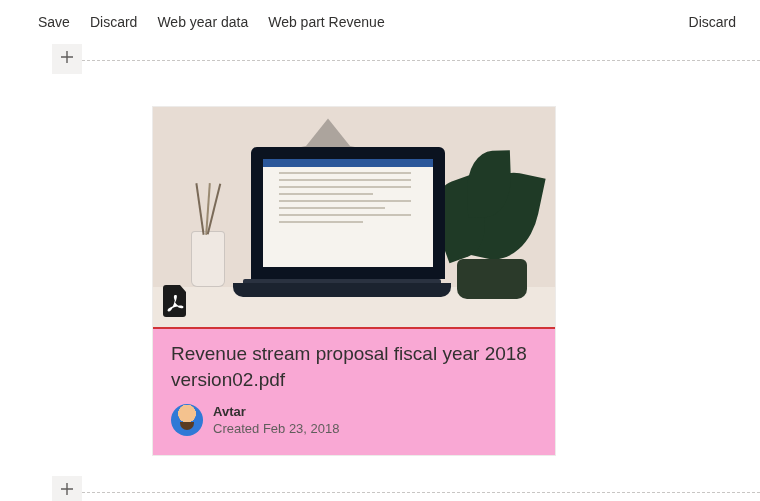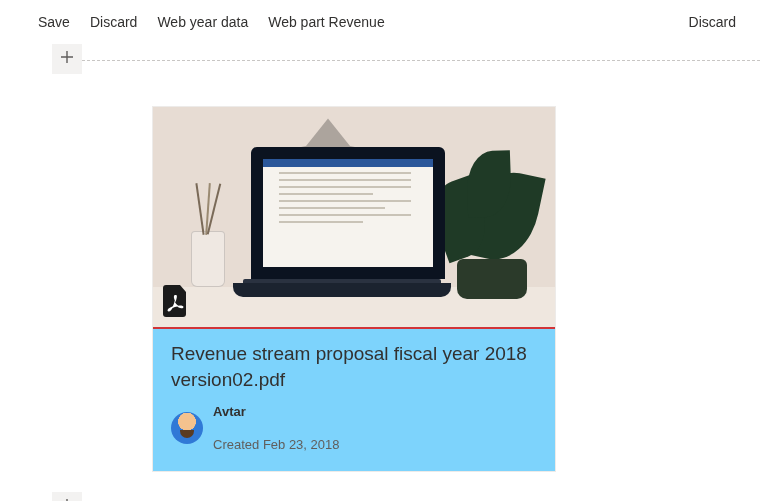--- a/index.html
+++ b/index.html
@@ -5,21 +5,21 @@
   html,body{margin:0;padding:0;width:760px;height:501px;font-family:"Segoe UI",Arial,sans-serif;background:#fff;color:#323130;}
   .toolbar{display:flex;align-items:center;padding:14px 24px 14px 38px;font-size:14px;color:#323130;text-align:center;}
   .toolbar .tb-item{margin-right:20px;cursor:pointer;}
   .toolbar .spacer{flex:1;}
   .canvas{position:relative;margin:6px 0 0 20px;}
   .insert-row{position:relative;height:22px;margin:0 0 0 0;}
   .insert-row .dash{position:absolute;left:62px;right:0;top:10px;border-top:1px dashed #c8c6c4;}
   .insert-btn{position:absolute;left:32px;top:-6px;width:30px;height:30px;background:#f3f2f1;display:flex;align-items:center;justify-content:center;cursor:pointer;}
   .insert-btn svg{width:14px;height:14px;stroke:#605e5c;}
   .stage{min-height:380px;display:flex;align-items:flex-start;justify-content:flex-start;}
-  .card{width:402px;margin:34px 0 0 132px;border:1px solid #edebe9;background:#7dd3fc;}
+  .card{width:402px;margin:34px 0 0 132px;border:1px solid #edebe9;background:#f9a8d4;}
   .thumb{position:relative;width:100%;height:220px;background:#e7dcd3;overflow:hidden;border-bottom:2px solid #d13438;}
   .thumb .scene{position:absolute;inset:0;}
   .thumb .shadow-leaf{position:absolute;left:120px;top:6px;width:110px;height:110px;opacity:0.25;}
   .thumb .plant-pot{position:absolute;right:28px;bottom:28px;width:70px;height:40px;background:#2b3a2a;border-radius:6px 6px 10px 10px;}
   .thumb .plant-leaf{position:absolute;background:#1f3a26;border-radius:60% 0 60% 0;}
   .thumb .desk{position:absolute;left:0;right:0;bottom:0;height:40px;background:#efe7df;}
   .thumb .cup{position:absolute;left:38px;bottom:40px;width:32px;height:54px;background:rgba(255,255,255,0.35);border:1px solid rgba(0,0,0,0.15);border-radius:4px 4px 6px 6px;}
   .thumb .pencil{position:absolute;bottom:92px;width:2px;height:52px;background:#7a6a58;}
   .thumb .laptop{position:absolute;left:80px;bottom:30px;width:218px;height:150px;}
   .thumb .laptop .screen{position:absolute;left:18px;top:0;width:182px;height:120px;background:#0b1320;border-radius:6px 6px 0 0;border:6px solid #0b1320;}
@@ -28,21 +28,21 @@
   .thumb .laptop .screen .doc .line{height:2px;background:#c9c3b7;margin:5px 22px 0 16px;}
   .thumb .laptop .base{position:absolute;left:0;bottom:0;width:218px;height:14px;background:#1b232f;border-radius:0 0 10px 10px;}
   .thumb .laptop .keys{position:absolute;left:10px;bottom:10px;width:198px;height:8px;background:#2a3240;border-radius:2px;}
   .file-badge{position:absolute;left:10px;bottom:10px;width:26px;height:32px;}
   .file-badge svg{width:26px;height:32px;}
   .card-body{padding:10px 18px 18px 18px;}
   .card-title{font-size:19px;line-height:26px;color:#323130;margin:2px 0 10px 0;font-weight:400;}
   .meta{display:flex;align-items:center;}
   .avatar{width:32px;height:32px;border-radius:50%;background:radial-gradient(circle at 50% 30%, #f4c28e 0 32%, #3079d6 33% 100%);position:relative;margin-right:10px;flex:0 0 32px;}
   .avatar::after{content:"";position:absolute;left:9px;top:18px;width:14px;height:8px;border-radius:0 0 10px 10px;background:#5a3b22;}
-  .meta .who{display:flex;flex-direction:column;line-height:17px;gap:16px;}
+  .meta .who{display:flex;flex-direction:column;line-height:17px;}
   .meta .name{font-size:13px;font-weight:600;color:#323130;}
   .meta .created{font-size:13px;color:#605e5c;}
 </style>
 </head>
 <body>
 
 <div class="toolbar">
   <span class="tb-item">Save</span>
   <span class="tb-item">Discard</span>
   <span class="tb-item">Web year data</span>

